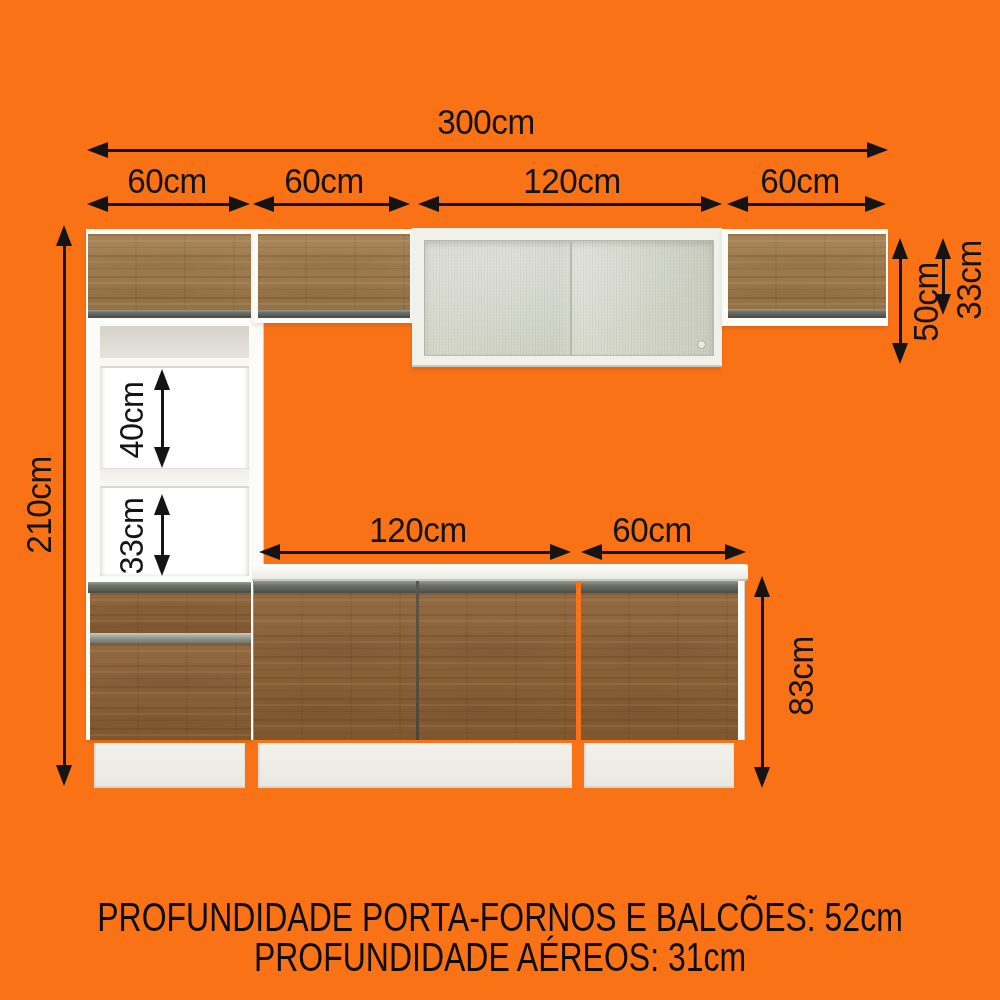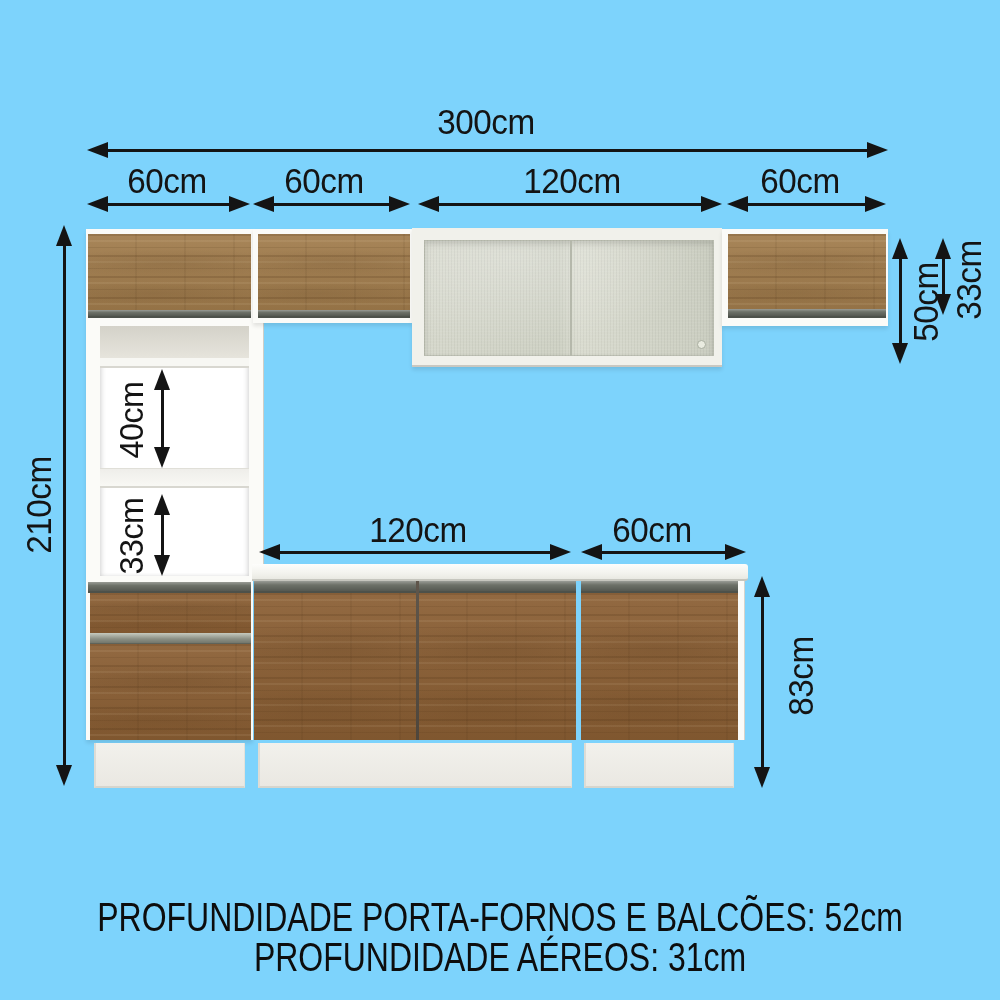--- a/index.html
+++ b/index.html
@@ -1,16 +1,16 @@
 <!DOCTYPE html>
 <html style="--arrow: #141414; --wood-aerial: #a17c4c; --wood-base: #8a5e33; --rail-gray: #6d7168; --carcass-white: #f9f9f5; --glass-green: #d2d5c8;"><head>
 <meta charset="utf-8">
 <style>
   html,body{margin:0;padding:0;background:#ffffff;}
-  .stage{position:relative;width:1000px;height:1000px;background:#7dd3fc;overflow:hidden;
+  .stage{position:relative;width:1000px;height:1000px;background:#f97316;overflow:hidden;
          font-family:"Liberation Sans", sans-serif;color:#141414;}
 
   
   .dh,.dv{position:absolute;}
   .dh{height:26px;background:linear-gradient(var(--arrow,#141414) 0 0) center / calc(100% - 34px) 3px no-repeat;}
   .dh::before{content:"";position:absolute;left:0;top:50%;margin-top:-8px;
     border-top:8px solid transparent;border-bottom:8px solid transparent;
     border-right:21px solid var(--arrow,#141414);}
   .dh::after{content:"";position:absolute;right:0;top:50%;margin-top:-8px;
     border-top:8px solid transparent;border-bottom:8px solid transparent;

